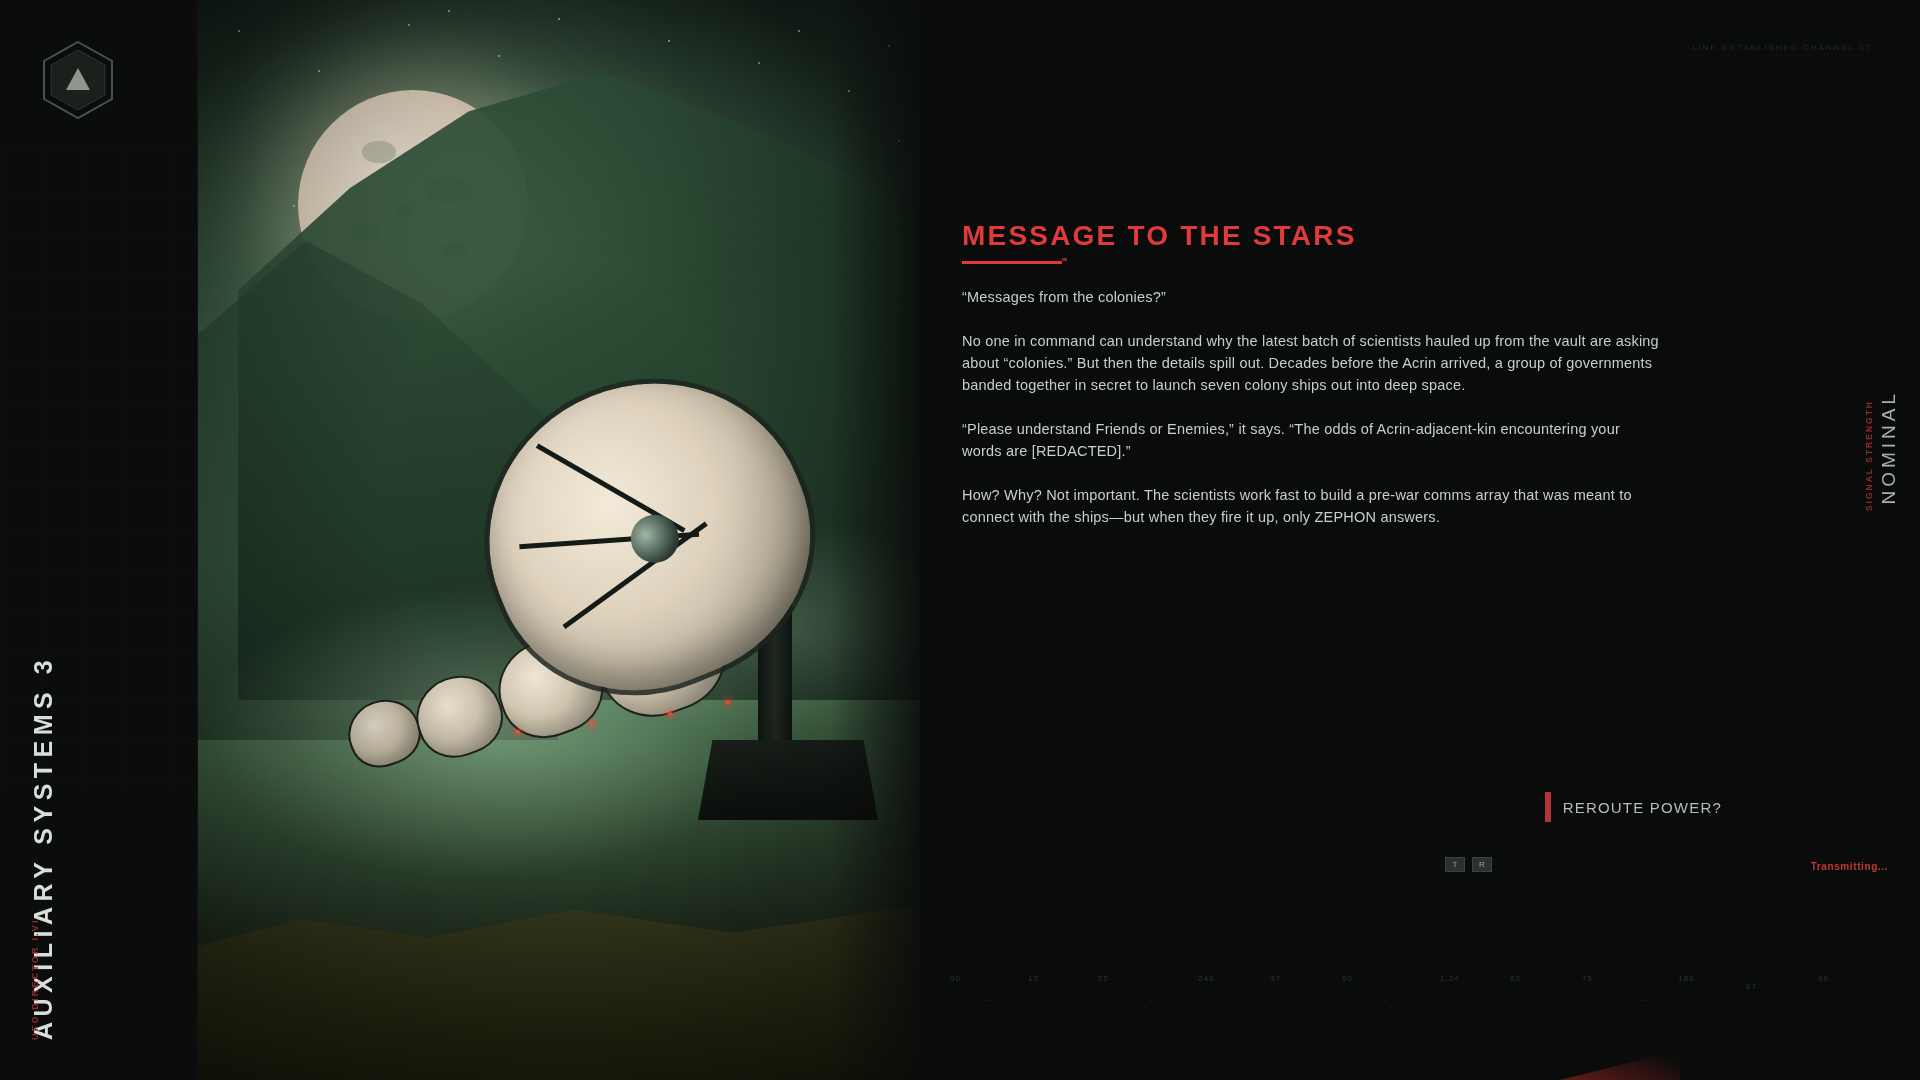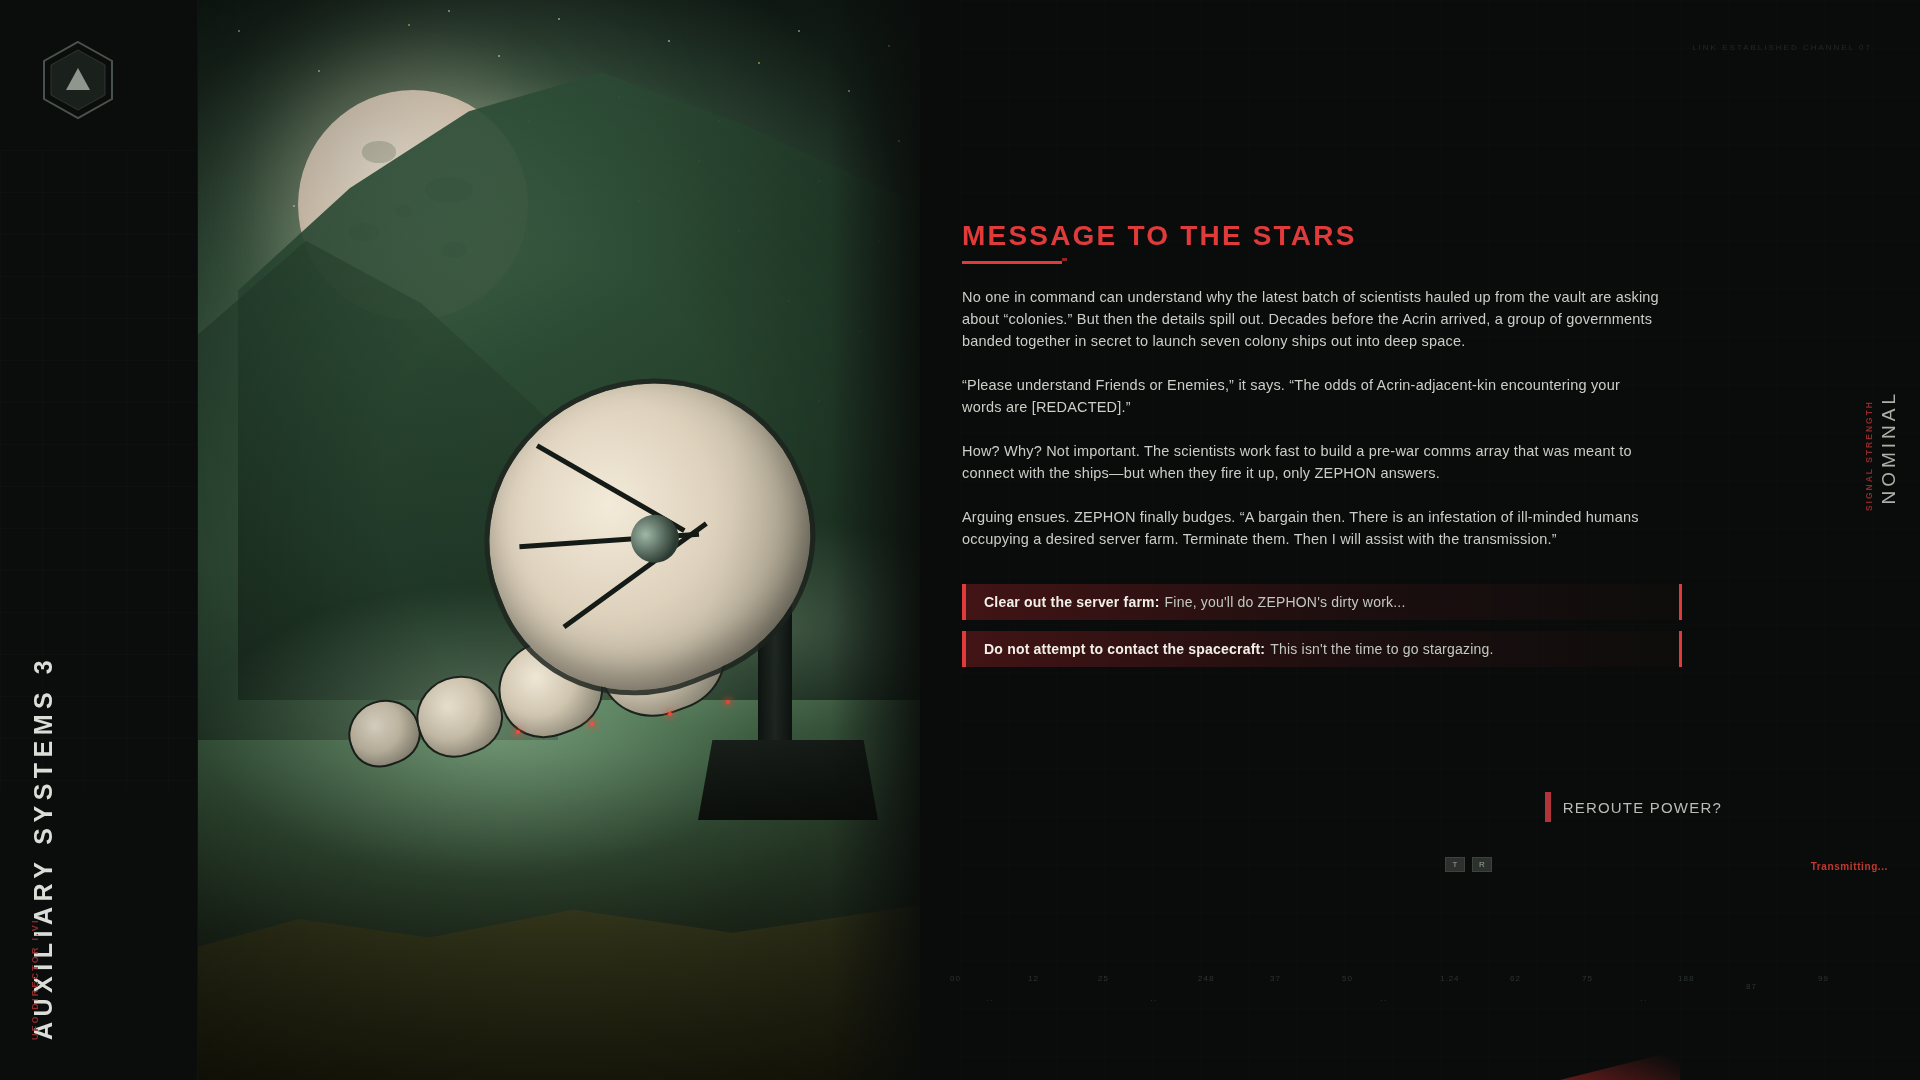--- a/index.html
+++ b/index.html
@@ -377,35 +377,25 @@
 <div class="main">
   <div class="bg-grid"></div>
 
   <div class="topright-faint">LINK ESTABLISHED
 CHANNEL 07</div>
 
   <div class="content">
     <div class="title">MESSAGE TO THE STARS</div>
     <div class="title-underline"></div>
 
+    <div class="body-para">“Messages from the colonies?”</div>
     <div class="body-para">No one in command can understand why the latest batch of scientists hauled up from the vault are asking about “colonies.” But then the details spill out. Decades before the Acrin arrived, a group of governments banded together in secret to launch seven colony ships out into deep space.</div>
     <div class="body-para">“Please understand Friends or Enemies,” it says. “The odds of Acrin-adjacent-kin encountering your words are [REDACTED].”</div>
     <div class="body-para">How? Why? Not important. The scientists work fast to build a pre-war comms array that was meant to connect with the ships—but when they fire it up, only ZEPHON answers.</div>
-    <div class="body-para">Arguing ensues. ZEPHON finally budges. “A bargain then. There is an infestation of ill-minded humans occupying a desired server farm. Terminate them. Then I will assist with the transmission.”</div>
-
-    <div class="choices">
-      <div class="choice">
-        <span class="choice-strong">Clear out the server farm:</span>
-        <span class="choice-rest">Fine, you'll do ZEPHON's dirty work...</span>
-      </div>
-      <div class="choice">
-        <span class="choice-strong">Do not attempt to contact the spacecraft:</span>
-        <span class="choice-rest">This isn't the time to go stargazing.</span>
-      </div>
-    </div>
+
   </div>
 
   <div class="signal">
     <span class="signal-label">SIGNAL STRENGTH</span>
     <span class="signal-value">NOMINAL</span>
   </div>
 
   <div class="bottom-red-wedge"></div>
 </div>
 

